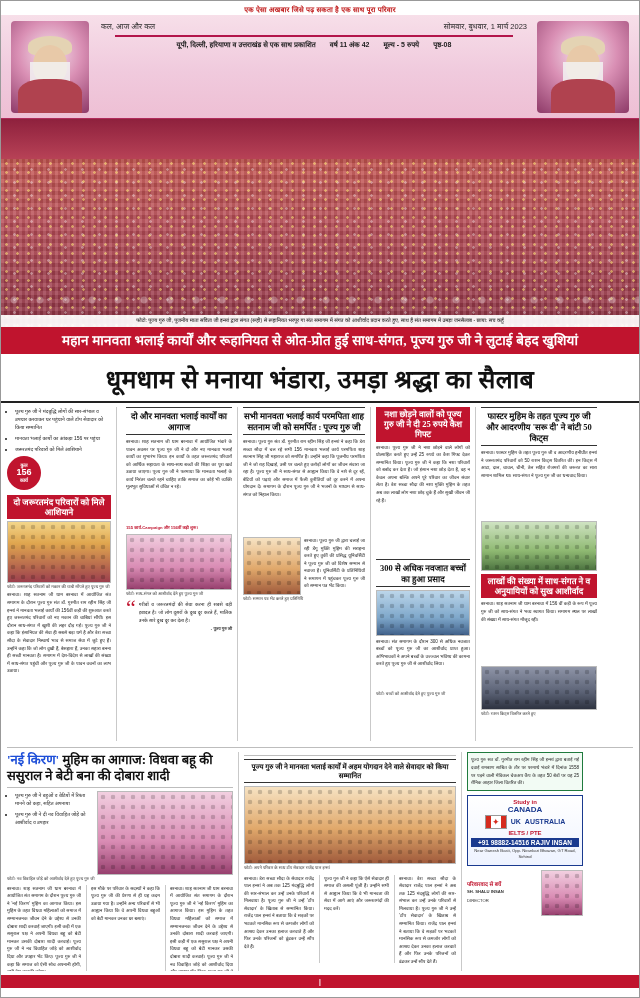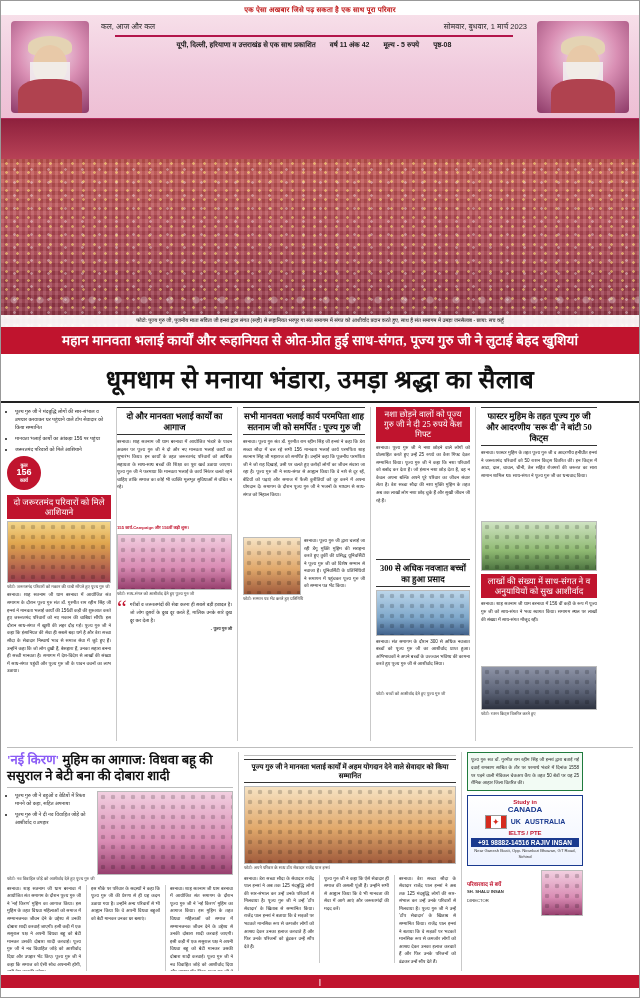--- a/index.html
+++ b/index.html
@@ -230,21 +230,21 @@
     padding: 1px 0;
   }
   .divider {
     border-top: 1px solid #bdbdbd;
     margin: 4px 0;
   }
   .sect-head-red {
     background: #c0142e;
     color: #fff;
     font-family: "Liberation Serif", serif;
-    font-weight: normal;
+    font-weight: bold;
     font-size: 8.5px;
     text-align: center;
     padding: 2px 3px;
     line-height: 1.2;
   }
   .sect-head-line {
     text-align: center;
     font-family: "Liberation Serif", serif;
     font-weight: bold;
     font-size: 8.5px;
@@ -305,21 +305,21 @@
     line-height: .6;
   }
   
   .feature-title-red {
     font-family: "Liberation Serif", serif;
     font-weight: bold;
     font-size: 13px;
     color: #111;
     line-height: 1.2;
   }
-  .feature-title-red .red { color: #8b5cf6; text-align: right; }
+  .feature-title-red .red { color: #1d4ed8; text-align: right; }
   .ad-box {
     border: 1px solid #1a3a8f;
     background: linear-gradient(180deg,#ffffff,#eef3ff);
     padding: 3px;
     text-align: center;
   }
   .ad-title {
     font-size: 8px;
     font-weight: bold;
     color: #1a3a8f;
@@ -428,21 +428,21 @@
         </div>
         <div style="clear:both"></div>
         <div class="sect-head-red" style="margin-top:3px">दो जरूरतमंद परिवारों को मिले आशियाने</div>
         <div class="photo ph-stage ph-people" style="height:62px;margin-top:2px">
             <div class="ph-in"></div>
           </div>
         <div class="caption">फोटो: जरूरतमंद परिवारों को मकान की चाबी सौंपते हुए पूज्य गुरु जी</div>
         <div class="body-text" style="height:150px">बरनावा। शाह सतनाम जी धाम बरनावा में आयोजित संत समागम के दौरान पूज्य गुरु संत डॉ. गुरमीत राम रहीम सिंह जी इन्सां ने मानवता भलाई कार्यों की 156वीं कड़ी की शुरुआत करते हुए जरूरतमंद परिवारों को नए मकान की चाबियां सौंपी। इस दौरान साध-संगत में खुशी की लहर दौड़ गई। पूज्य गुरु जी ने कहा कि इंसानियत की सेवा ही सबसे बड़ा धर्म है और डेरा सच्चा सौदा के सेवादार निस्वार्थ भाव से समाज सेवा में जुटे हुए हैं। उन्होंने कहा कि जो लोग दुखी हैं, बेसहारा हैं, उनका सहारा बनना ही सच्ची मानवता है। समागम में देश-विदेश से लाखों की संख्या में साध-संगत पहुंची और पूज्य गुरु जी के पावन वचनों का लाभ उठाया।</div>
       </div>
 
-      <div class="col rule-v" style="width:116px;padding-left:0">
+      <div class="col rule-v" style="width:116px;padding-left:9px">
         <div class="sect-head-line">दो और मानवता भलाई कार्यों का आगाज</div>
         <div class="body-text" style="height:86px">बरनावा। शाह सतनाम जी धाम बरनावा में आयोजित भंडारे के पावन अवसर पर पूज्य गुरु जी ने दो और नए मानवता भलाई कार्यों का शुभारंभ किया। इन कार्यों के तहत जरूरतमंद परिवारों को आर्थिक सहायता के साथ-साथ बच्चों की शिक्षा का पूरा खर्च उठाया जाएगा। पूज्य गुरु जी ने फरमाया कि मानवता भलाई के कार्य निरंतर चलते रहने चाहिए ताकि समाज का कोई भी व्यक्ति मूलभूत सुविधाओं से वंचित न रहे।</div>
         <div class="caption" style="color:#c0142e;font-weight:bold">155 कार्य-Campaign और 156वीं कड़ी शुरू।</div>
         <div class="photo ph-pink ph-people" style="height:56px;margin-top:2px">
             <div class="ph-in"></div>
           </div>
         <div class="caption">फोटो: साध-संगत को आशीर्वाद देते हुए पूज्य गुरु जी</div>
         <div style="display:flex;gap:3px;margin-top:3px">
           <span class="quote-mark">“</span>
           <div>

